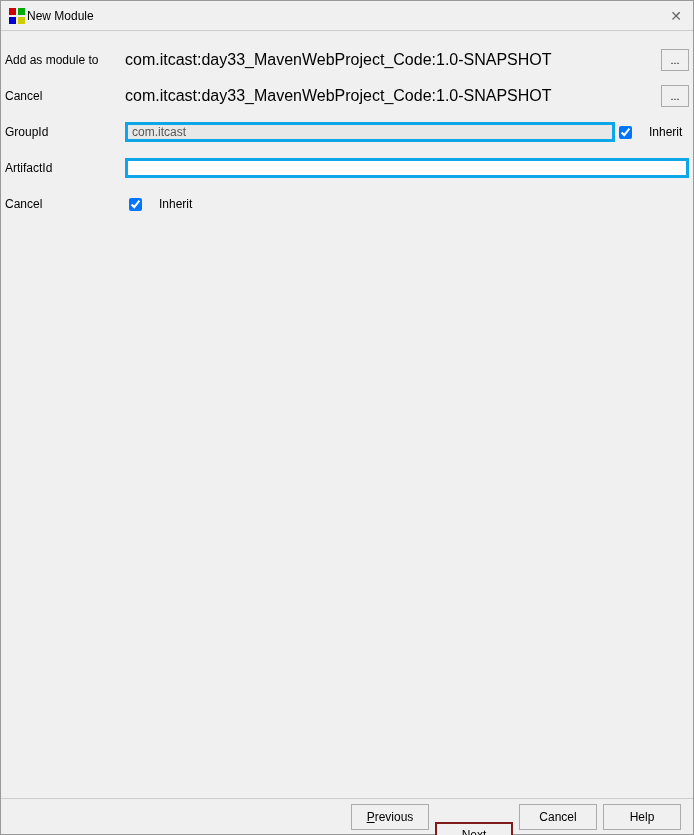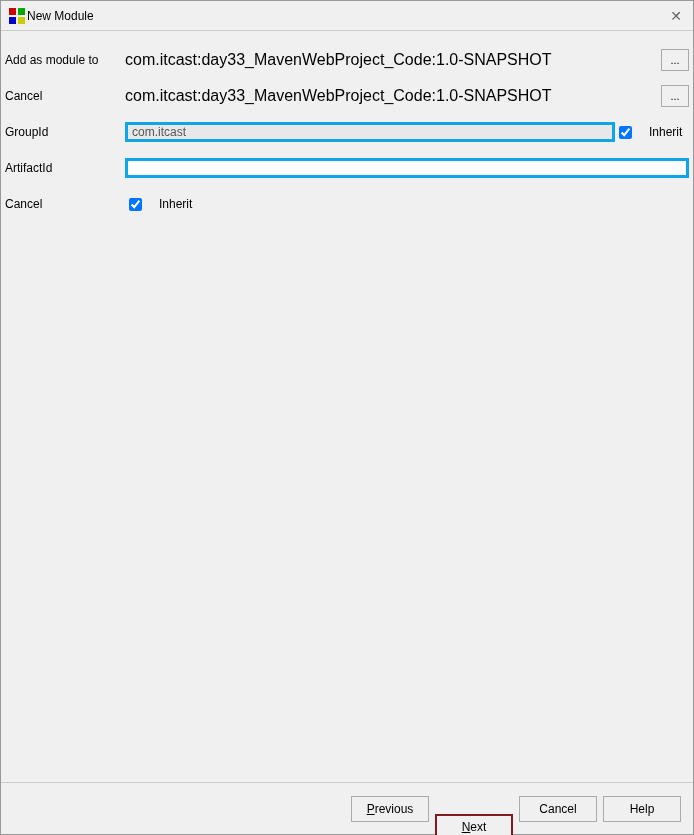--- a/index.html
+++ b/index.html
@@ -153,21 +153,21 @@
     }
 
     .bottom-bar {
       background: #f0f0f0;
       border-top: 1px solid #ccc;
       padding: 8px 12px;
       display: flex;
       justify-content: flex-end;
       align-items: center;
       gap: 6px;
-      height: 52px;
+      height: 36px;
     }
 
     .action-btn {
       min-width: 78px;
       height: 26px;
       border: 1px solid #aaa;
       background: #f0f0f0;
       cursor: pointer;
       font-size: 12px;
       padding: 0 12px;

